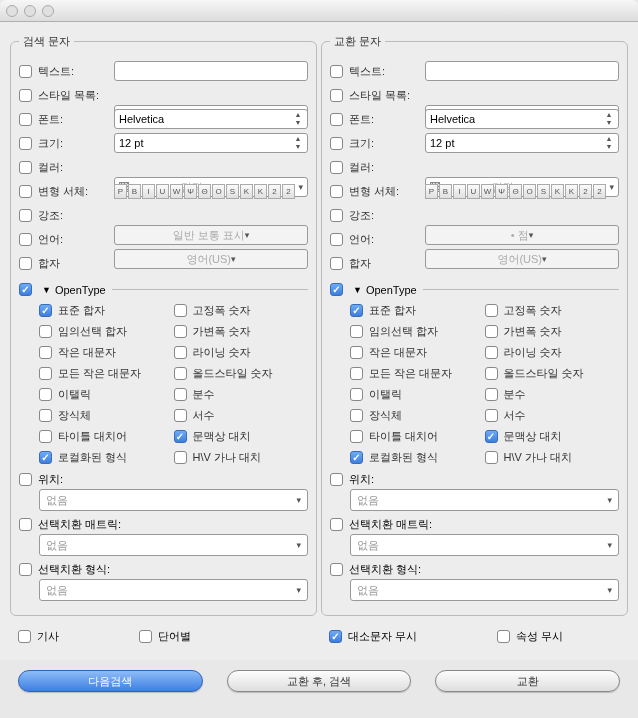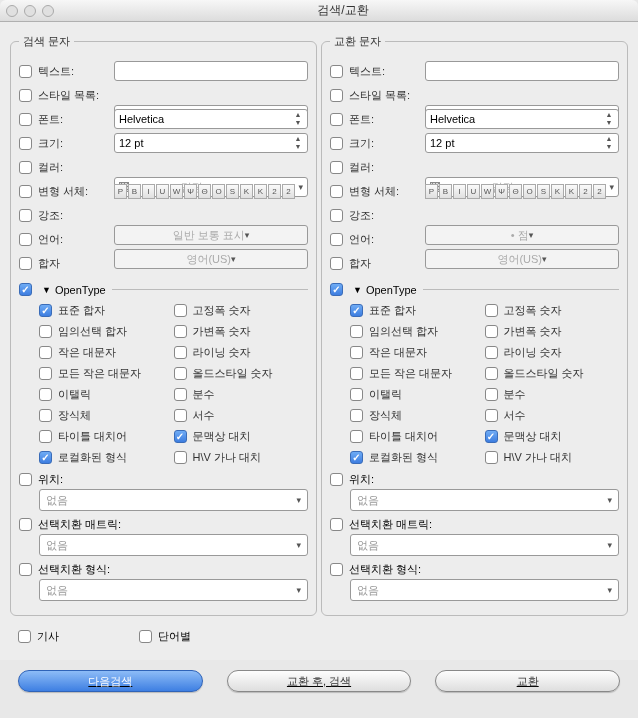--- a/index.html
+++ b/index.html
@@ -28,36 +28,35 @@
 .triangle { font-size: 9px; margin: 0 4px; }
 .otgrid { display: flex; }
 .otcol { flex: 1; }
 .otrow { display: flex; align-items: center; height: 21px; }
 .otrow .lbl2 { color: #333; }
 .typestyle { display: flex; gap: 1px; }
 .tsbtn { width: 13px; height: 15px; border: 1px solid #aaa; background: linear-gradient(#fafafa,#e0e0e0); font-size: 8px; display: flex; align-items: center; justify-content: center; color: #555; }
 .selwide { height: 22px; background: #fff; border: 1px solid #999; border-radius: 3px; margin: 2px 0 6px 20px; display: flex; align-items: center; justify-content: space-between; padding: 0 6px; color: #999; }
 .sublabel { display: flex; align-items: center; margin-top: 4px; }
 .brow { display: flex; align-items: center; height: 24px; gap: 80px; }
-.btns { padding: 10px 18px 14px; display: flex; gap: 24px; text-decoration: underline; }
+.btns { padding: 10px 18px 14px; display: flex; gap: 24px; }
 .btn { flex: 1; height: 22px; border-radius: 11px; border: 1px solid #888; background: linear-gradient(#fdfdfd,#dedede); display: flex; align-items: center; justify-content: center; color: #333; box-shadow: 0 1px 1px rgba(0,0,0,0.2); }
 .btn.primary { background: linear-gradient(#8dbcf7,#3e7fe2); color: #fff; border-color: #2f63b8; }
 .sw { width: 10px; height: 10px; background: repeating-linear-gradient(45deg,#888,#888 1px,#ddd 1px,#ddd 2px); margin-right: 4px; border: 1px solid #888; }
 .disabled { color: #aaa; }
 </style>
 </head>
 <body>
 
 <div class="titlebar">
   <div class="traffic">
     <span class="tbtn"></span>
     <span class="tbtn"></span>
     <span class="tbtn"></span>
   </div>
-  <div class="ttl">검색/교환</div>
 </div>
 
 <div class="main">
   <div class="panel" id="panel-left">
       <div>
         <fieldset>
           <legend>검색 문자</legend>
           <div class="row">
             <span class="cb"></span>
             <span class="lbl">텍스트:</span>
@@ -451,20 +450,30 @@
           </div>
           <div class="sublabel">
             <span class="cb"></span>
             <span>선택치환 형식:</span>
           </div>
           <div class="selwide">
             <span>없음</span>
             <span class="arrow">▾</span>
           </div>
         </fieldset>
+        <div class="brow" style="padding-left: 8px;">
+          <div style="display: flex; align-items: center;">
+            <span class="cb checked"></span>
+            <span class="[object Object]">대소문자 무시</span>
+          </div>
+          <div style="display: flex; align-items: center;">
+            <span class="cb"></span>
+            <span class="[object Object]">속성 무시</span>
+          </div>
+        </div>
       </div>
     </div>
 </div>
 
 <div class="btns">
   <div class="btn primary">다음검색</div>
   <div class="btn">교환 후, 검색</div>
   <div class="btn">교환</div>
 </div>
 

